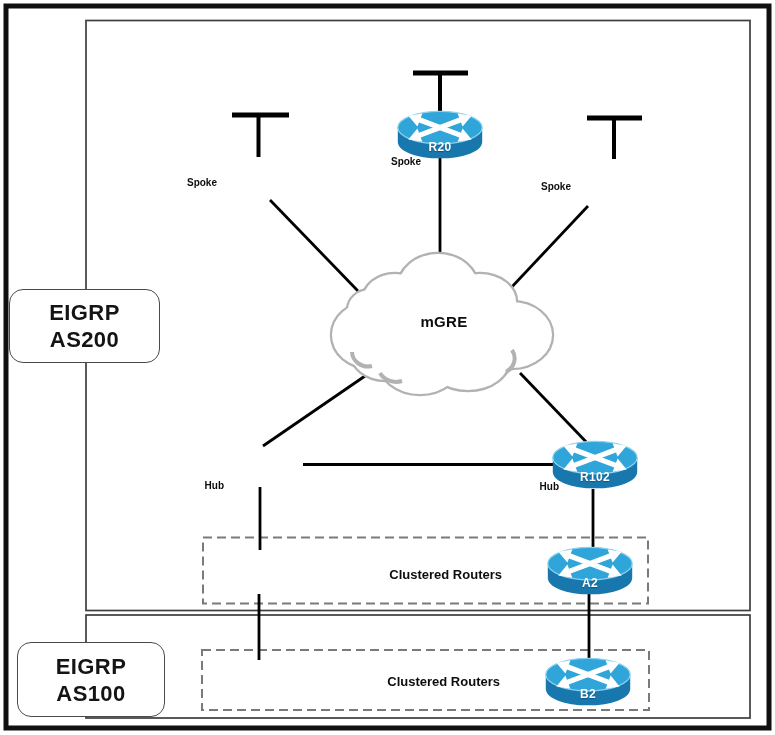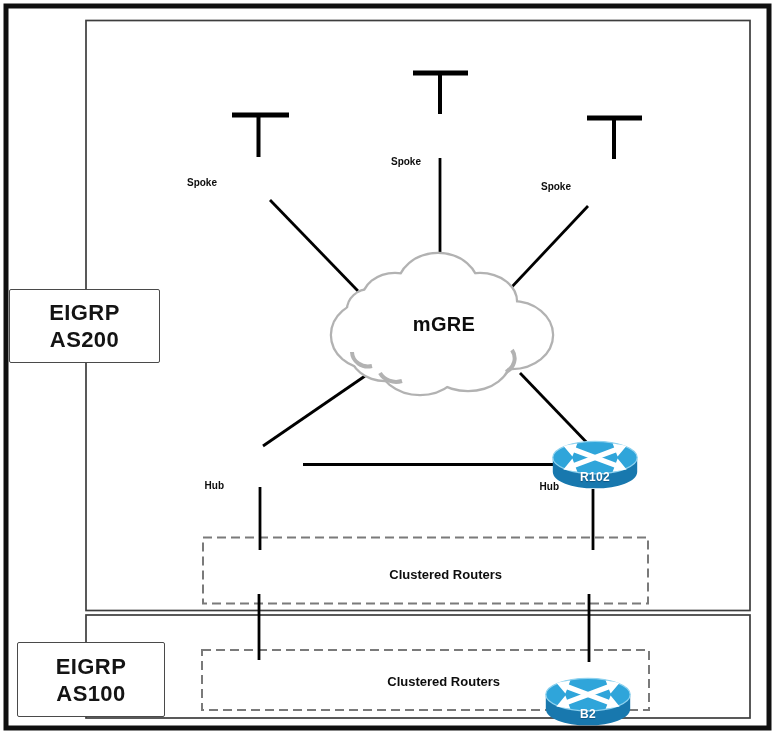--- a/index.html
+++ b/index.html
@@ -17,26 +17,26 @@
   }
   .role-label{
     position:absolute;z-index:3;font-weight:bold;font-size:10px;color:#0d0d0d;
     width:60px;line-height:14px;
   }
   .cluster-label{
     position:absolute;z-index:3;font-weight:bold;font-size:13px;color:#0d0d0d;
     width:160px;text-align:right;
   }
   .cloud-label{
-    position:absolute;z-index:3;font-weight:bold;font-size:20px;color:#0d0d0d;
+    position:absolute;z-index:3;font-weight:bold;font-size:15px;color:#0d0d0d;
     width:110px;text-align:center;letter-spacing:.3px;
   }
   .zone-box{
     position:absolute;z-index:4;background:#ffffff;border:1.6px solid #4a4a4a;
-    border-radius:2px;display:flex;flex-direction:column;align-items:center;
+    border-radius:14px;display:flex;flex-direction:column;align-items:center;
     justify-content:center;
   }
   .zone-box span{
     font-weight:bold;font-size:22px;line-height:27px;color:#141414;letter-spacing:.4px;
   }
   .r-right{text-align:right;}
 </style>
 </head>
 <body>
 
@@ -134,26 +134,38 @@
 
   <div class="cluster-label" style="left:342px;top:567px;">Clustered Routers</div>
   <div class="cluster-label" style="left:340px;top:674px;">Clustered Routers</div>
 
   <div class="role-label r-right" style="left:157px;top:176px;">Spoke</div>
   <div class="role-label r-right" style="left:361px;top:155px;">Spoke</div>
   <div class="role-label r-right" style="left:511px;top:180px;">Spoke</div>
   <div class="role-label r-right" style="left:164px;top:479px;">Hub</div>
   <div class="role-label r-right" style="left:499px;top:480px;">Hub</div>
 
+  <div class="router" style="left:396px;top:110px;">
+    <svg viewBox="0 0 100 58">
+        <use href="#router-sym"></use>
+      </svg>
+    <span class="router-label">R20</span>
+  </div>
   <div class="router" style="left:551px;top:440px;">
     <svg viewBox="0 0 100 58">
         <use href="#router-sym"></use>
       </svg>
     <span class="router-label">R102</span>
   </div>
-  <div class="router" style="left:544px;top:677px;">
+  <div class="router" style="left:546px;top:546px;">
+    <svg viewBox="0 0 100 58">
+        <use href="#router-sym"></use>
+      </svg>
+    <span class="router-label">A2</span>
+  </div>
+  <div class="router" style="left:544px;top:657px;">
     <svg viewBox="0 0 100 58">
         <use href="#router-sym"></use>
       </svg>
     <span class="router-label">B2</span>
   </div>
 
 </div>
 
 </body></html>

